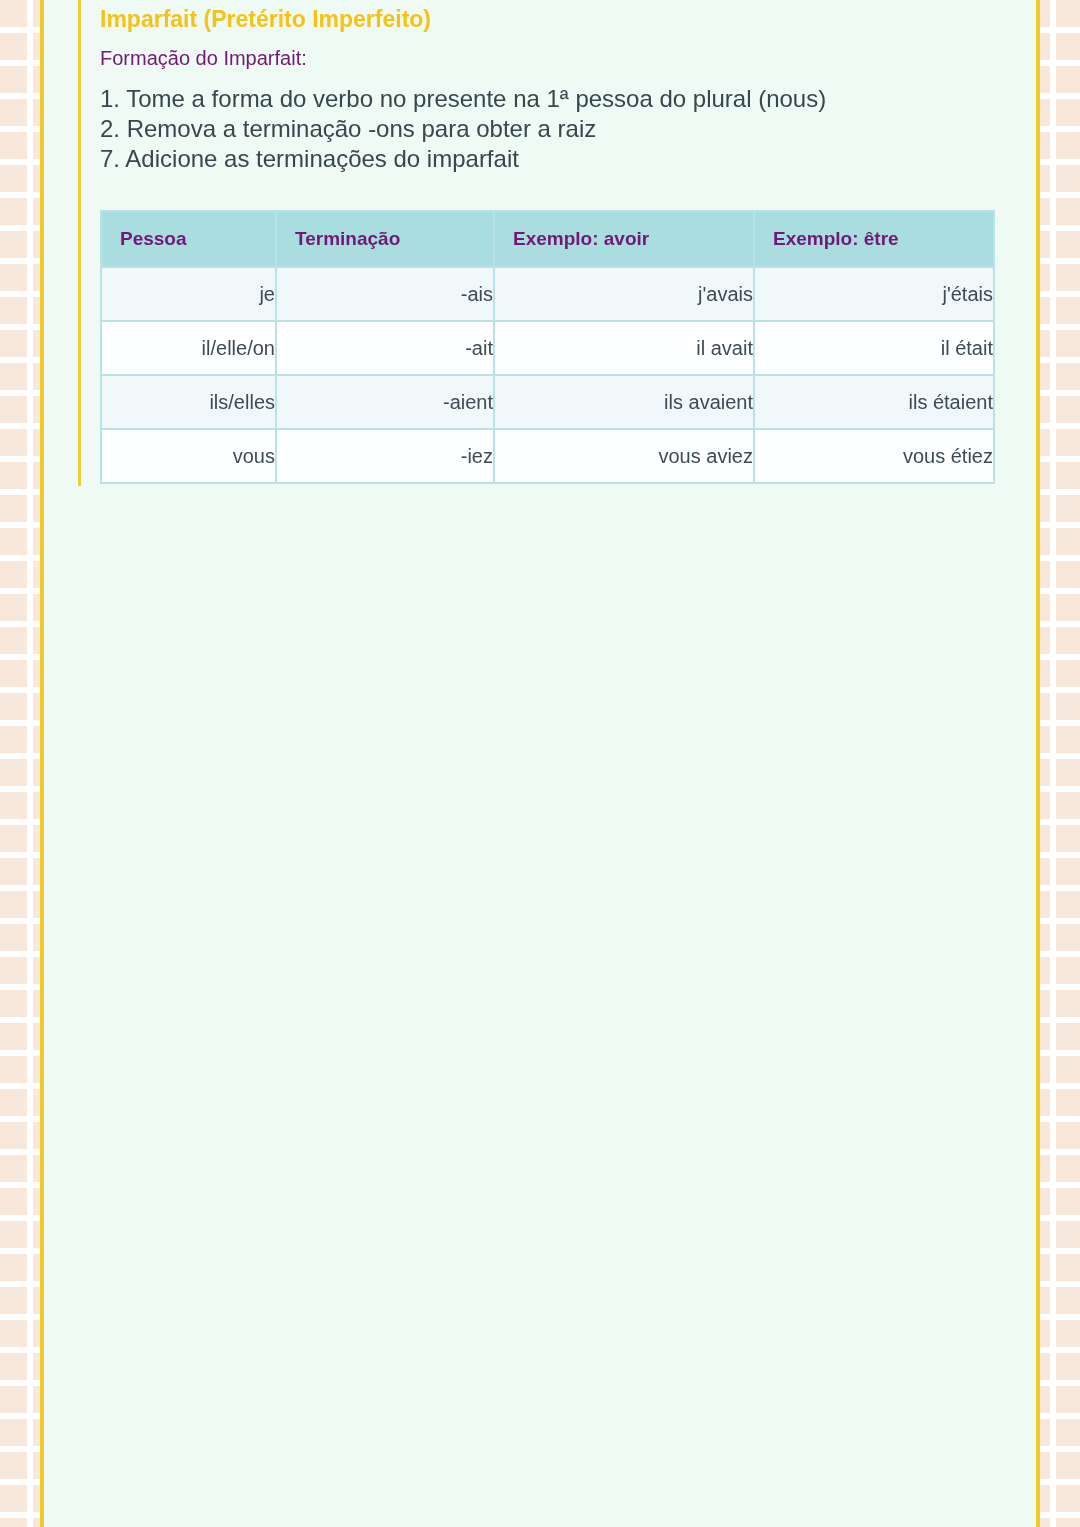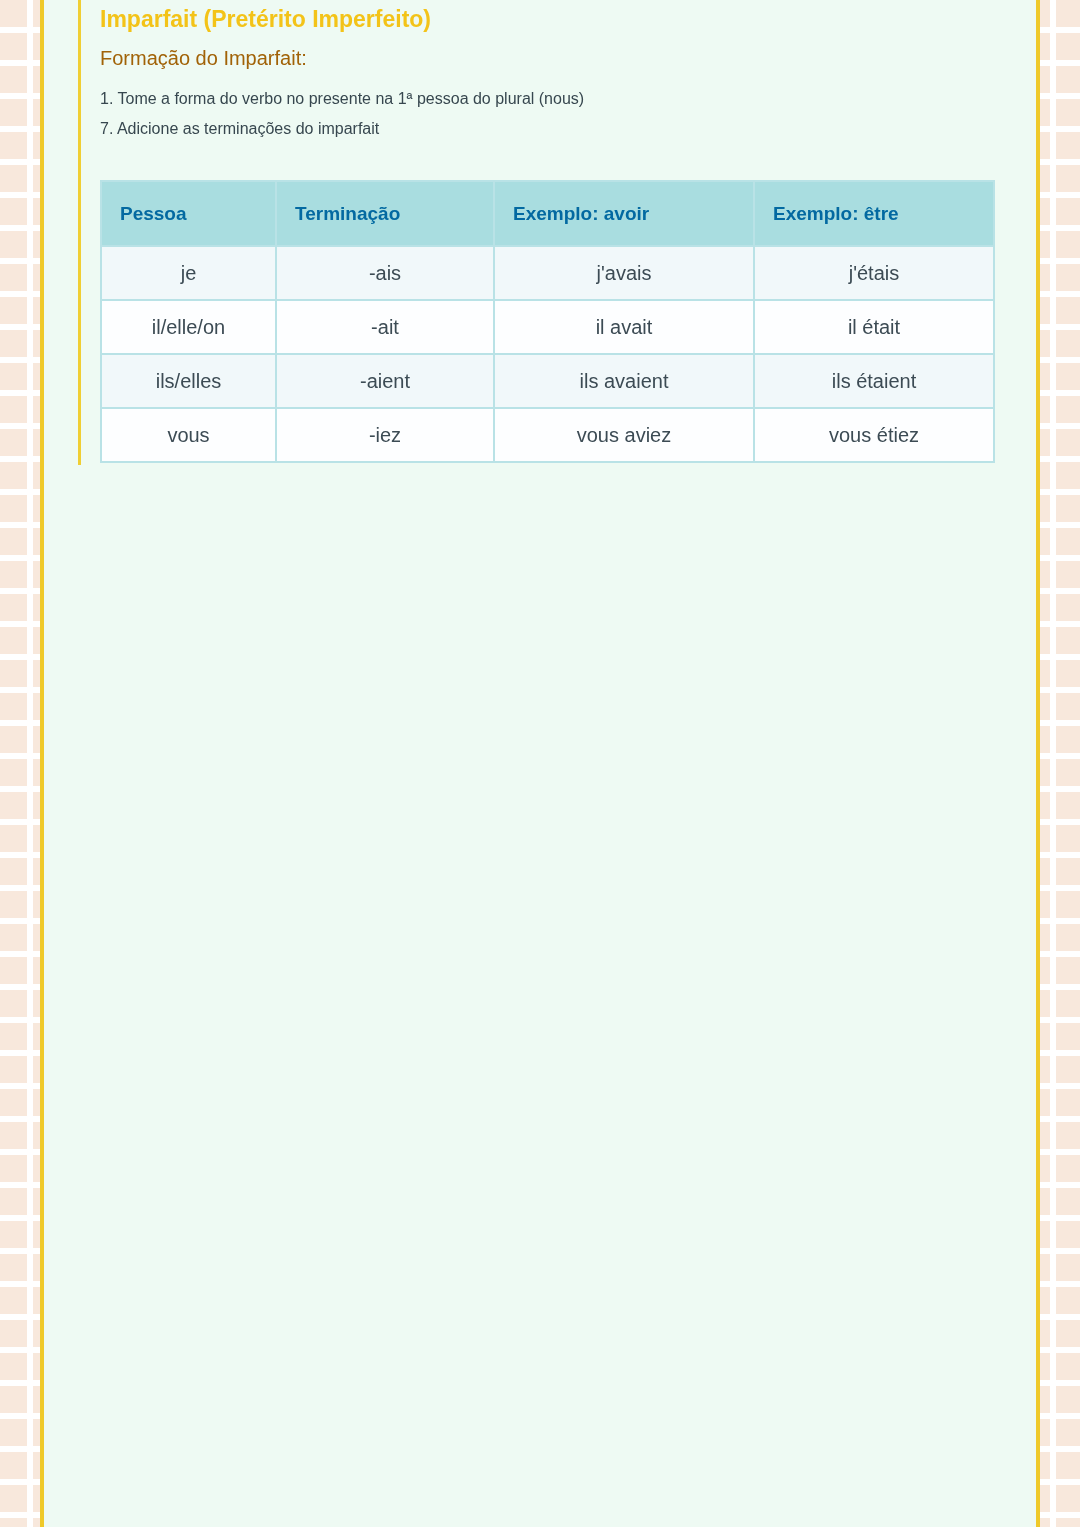--- a/index.html
+++ b/index.html
@@ -37,73 +37,74 @@
   .title {
     font-size: 23px;
     line-height: 28px;
     font-weight: bold;
     color: #f3c318;
     margin-bottom: 14px;
   }
   .subtitle {
     font-size: 20px;
     line-height: 22px;
-    color: #a16207;
+    color: #701a75;
     margin-bottom: 15px;
   }
   .steps p {
-    font-size: 16px;
+    font-size: 24px;
     line-height: 30px;
     color: #37474f;
   }
   .conj-table {
     margin-top: 36px;
     border-collapse: collapse;
     width: 893px;
     table-layout: fixed;
   }
   .conj-table col.c1 { width: 175px; }
   .conj-table col.c2 { width: 218px; }
   .conj-table col.c3 { width: 260px; }
   .conj-table col.c4 { width: 240px; }
   .conj-table th, .conj-table td {
     border: 2px solid #b9e2e6;
   }
   .conj-table th {
     background: #a9dde0;
-    color: #0369a1;
+    color: #701a75;
     font-weight: bold;
     font-size: 19px;
     text-align: left;
-    height: 65px;
+    height: 56px;
     padding-left: 18px;
   }
   .conj-table td {
     height: 54px;
-    text-align: center;
+    text-align: right;
     vertical-align: middle;
     font-size: 20px;
     color: #3c4b54;
     background: #fdfeff;
   }
   .conj-table tbody tr:nth-child(odd) td { background: #f1f8fa; }
 </style>
 </head>
 <body>
 
 <div class="page">
   <div class="content-area">
     <div class="section">
 
       <h1 class="title">Imparfait (Pretérito Imperfeito)</h1>
 
       <p class="subtitle">Formação do Imparfait:</p>
 
       <div class="steps">
         <p>1. Tome a forma do verbo no presente na 1ª pessoa do plural (nous)</p>
+        <p>2. Remova a terminação -ons para obter a raiz</p>
         <p>7. Adicione as terminações do imparfait</p>
       </div>
 
       <table class="conj-table">
         <colgroup>
           <col class="c1">
             <col class="c2">
             <col class="c3">
             <col class="c4">
         </colgroup>

